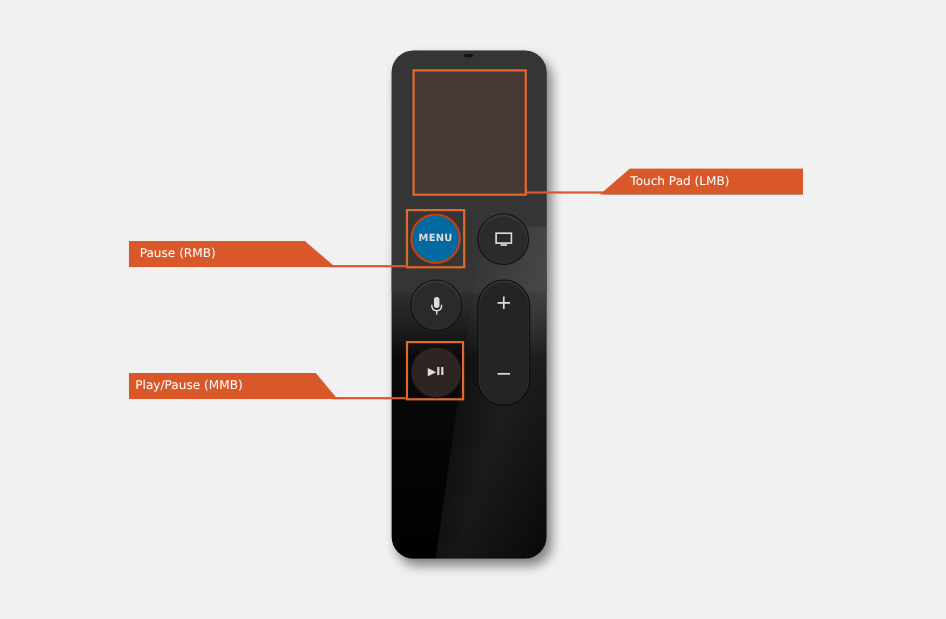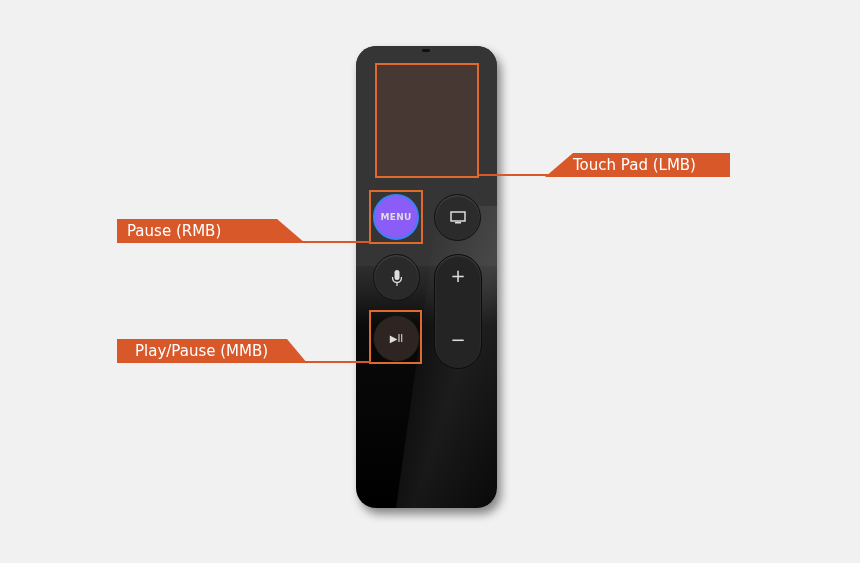--- a/index.html
+++ b/index.html
@@ -9,36 +9,36 @@
     box-shadow:4px 6px 10px rgba(0,0,0,0.45);overflow:hidden;}
   .remote .sheen{position:absolute;left:60px;top:160px;width:120px;height:320px;
     background:linear-gradient(100deg,rgba(255,255,255,0) 0%,rgba(255,255,255,0.09) 40%,rgba(255,255,255,0.02) 100%);
     transform:skewX(-8deg);}
   .remote .top-glass{position:absolute;left:0;top:0;width:141px;height:220px;background:#353535;}
   .remote .fade{position:absolute;left:0;top:200px;width:141px;height:80px;
     background:linear-gradient(180deg,#353535 0%,rgba(0,0,0,0) 100%);}
   .mic-hole{position:absolute;left:66px;top:3px;width:8px;height:3px;border-radius:2px;background:#111;}
   .touchpad{position:absolute;left:375px;top:63px;width:104px;height:115px;background:#473833;
     border:2px solid #e06a2c;box-sizing:border-box;}
-  .btn{position:absolute;border-radius:50%;box-sizing:border-box;display:flex;align-items:center;justify-content:center;color:#ddd;}
-  .btn-menu{left:373px;top:194px;width:46px;height:46px;background:#8b5cf6;border:2px solid #3b82f6;font-size:9px;font-weight:bold;letter-spacing:0.3px;}
+  .btn{position:absolute;border-radius:50%;box-sizing:border-box;display:flex;align-items:center;justify-content:center;color:#ddd;font-weight:bold;}
+  .btn-menu{left:373px;top:194px;width:46px;height:46px;background:#0369a1;border:2px solid #c2410c;font-size:9px;font-weight:bold;letter-spacing:0.3px;}
   .btn-tv{left:434px;top:194px;width:47px;height:47px;background:#2b2b2b;border:1px solid #111;box-shadow:inset 0 1px 2px rgba(255,255,255,0.15);}
   .btn-mic{left:373px;top:254px;width:47px;height:47px;background:#2a2a2a;border:1px solid #111;box-shadow:inset 0 1px 2px rgba(255,255,255,0.15);}
   .btn-play{left:373px;top:315px;width:47px;height:47px;background:#2e2522;border:1px solid #111;font-size:10px;}
   .vol{position:absolute;left:434px;top:254px;width:48px;height:115px;border-radius:24px;background:#242424;border:1px solid #0c0c0c;
     box-shadow:inset 0 1px 2px rgba(255,255,255,0.15);box-sizing:border-box;color:#ddd;}
   .vol .plus{position:absolute;top:10px;left:0;width:100%;text-align:center;font-size:18px;}
   .vol .minus{position:absolute;bottom:18px;left:0;width:100%;text-align:center;font-size:18px;}
   .hl{position:absolute;border:2px solid #e06a2c;box-sizing:border-box;}
-  .label{position:absolute;background:#d9582a;color:#fff;font-size:15px;height:24px;line-height:24px;box-sizing:border-box;
+  .label{position:absolute;background:#d9582a;color:#fff;font-size:11px;height:24px;line-height:24px;box-sizing:border-box;
     box-shadow:3px 4px 5px rgba(0,0,0,0.55);}
   .line{position:absolute;background:#d9582a;height:2px;}
   .lbl-touch{left:545px;top:153px;width:185px;padding-left:28px;clip-path:polygon(28px 0,100% 0,100% 100%,0 100%);}
   .lbl-menu{left:117px;top:219px;width:188px;padding-left:10px;clip-path:polygon(0 0,160px 0,100% 100%,0 100%);}
-  .lbl-play{left:117px;top:339px;width:190px;padding-left:18px;clip-path:polygon(0 0,170px 0,100% 100%,0 100%);}
+  .lbl-play{left:117px;top:339px;width:190px;padding-left:6px;clip-path:polygon(0 0,170px 0,100% 100%,0 100%);}
 </style>
 </head>
 <body>
 
 <div class="remote">
   <div class="top-glass"></div>
   <div class="fade"></div>
   <div class="sheen"></div>
   <div class="mic-hole"></div>
 </div>

